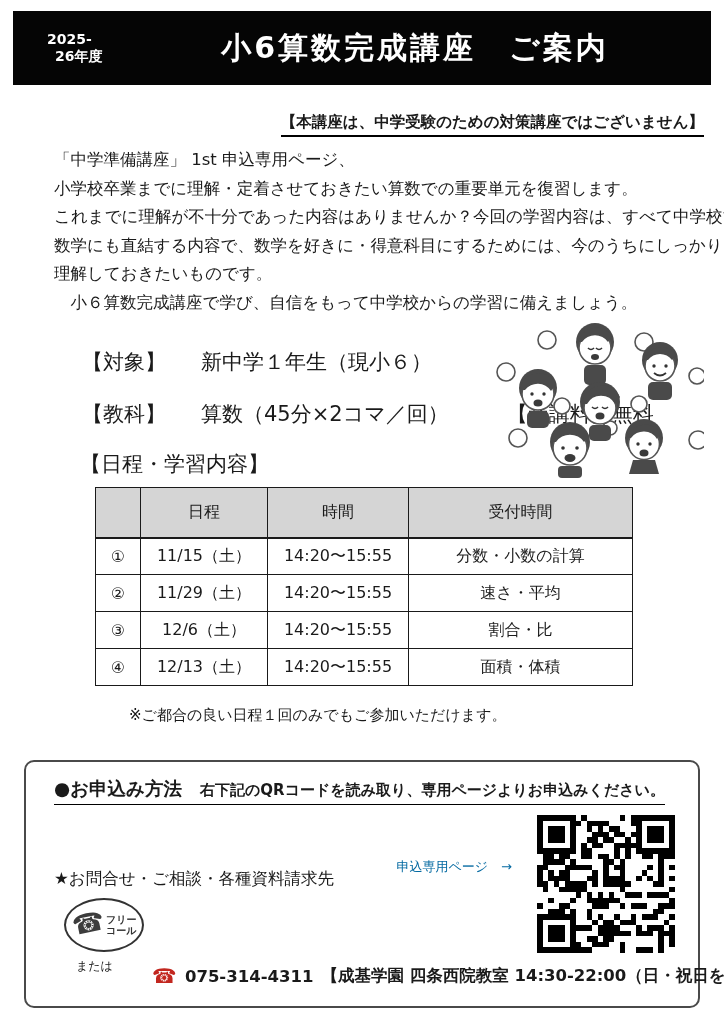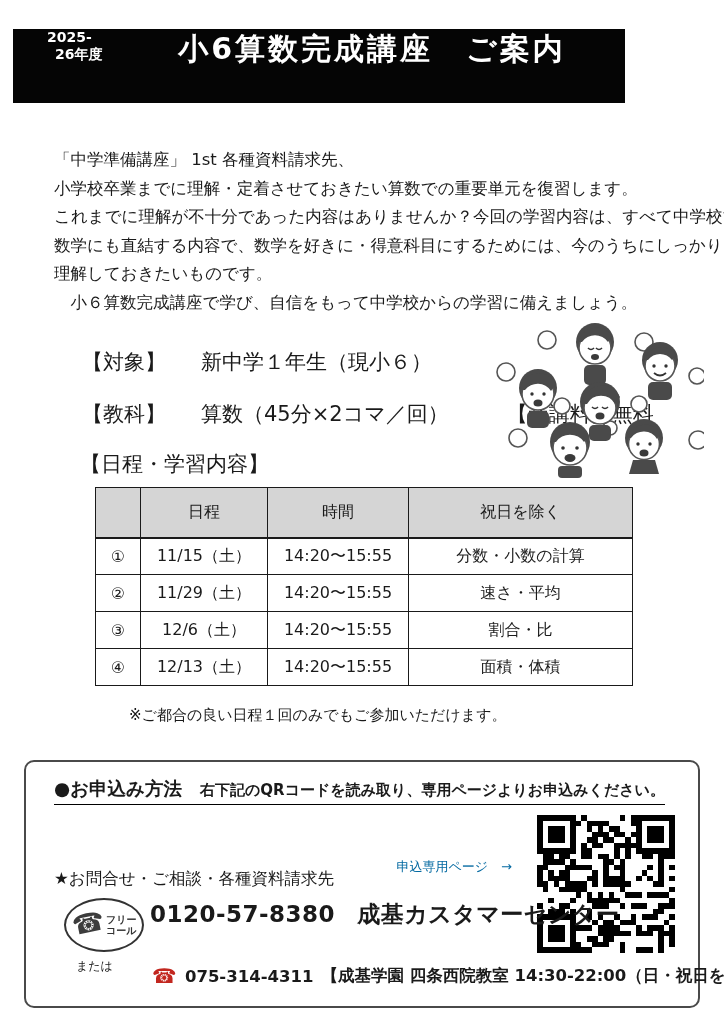--- a/index.html
+++ b/index.html
@@ -5,22 +5,22 @@
   * { margin:0; padding:0; box-sizing:border-box; }
   html,body { background:#ffffff; }
   body { font-family:"DejaVu Sans", sans-serif; color:#1a1a1a; }
   .page {
     position:relative; width:724px; height:1024px; background:#fff;
     overflow:hidden; margin:0 auto;
   }
 
   
   .header-bar {
-    position:absolute; left:13px; top:29px; width:612px; height:74px;
-    background:#050505; color:#fff; display:flex; align-items:flex-start;
+    position:absolute; left:13px; top:11px; width:698px; height:74px;
+    background:#050505; color:#fff; display:flex; align-items:center;
   }
   .hdr-year { margin-left:34px; font-size:14px; line-height:17px; font-weight:bold; width:72px; }
   .hdr-year .y2 { padding-left:8px; }
   .hdr-title { flex:1; text-align:center; font-size:30px; font-weight:bold; letter-spacing:3px; white-space:nowrap; }
   .hdr-right { margin-right:26px; text-align:center; font-size:15px; font-weight:bold; line-height:21px; white-space:nowrap; }
 
   
   .notice {
     position:absolute; top:112px; right:20px; font-size:15.5px; font-weight:bold;
     border-bottom:2px solid #000; padding-bottom:2px; white-space:nowrap;
@@ -95,23 +95,24 @@
 <div class="page">
 
   <div class="header-bar">
     <div class="hdr-year">
       <div class="y1">2025-</div>
       <div class="y2">26年度</div>
     </div>
     <div class="hdr-title">小6算数完成講座　ご案内</div>
   </div>
 
+  <div class="notice">【本講座は、中学受験のための対策講座ではございません】</div>
 
   <div class="intro">
-    <div>「中学準備講座」 1st 各種資料請求先、</div>
+    <div>「中学準備講座」 1st 申込専用ページ、</div>
     <div>小学校卒業までに理解・定着させておきたい算数での重要単元を復習します。</div>
     <div>これまでに理解が不十分であった内容はありませんか？今回の学習内容は、すべて中学校で学ぶ</div>
     <div>数学にも直結する内容で、数学を好きに・得意科目にするためには、今のうちにしっかりと</div>
     <div>理解しておきたいものです。</div>
     <div>　小６算数完成講座で学び、自信をもって中学校からの学習に備えましょう。</div>
   </div>
 
   <div class="info-row row-target">
     <span class="lbl">【対象】</span><span class="val">新中学１年生（現小６）</span>
   </div>
@@ -194,21 +195,21 @@
       </g>
     </svg>
   </div>
 
   <table class="sched">
     <thead>
       <tr>
         <th class="col-no"></th>
         <th class="col-date">日程</th>
         <th class="col-time">時間</th>
-        <th class="col-content">祝日を除く</th>
+        <th class="col-content">受付時間</th>
       </tr>
     </thead>
     <tbody>
       <tr>
         <td>①</td>
         <td>11/15（土）</td>
         <td>14:20〜15:55</td>
         <td>分数・小数の計算</td>
       </tr>
       <tr>
@@ -477,23 +478,20 @@
     <div class="contact-heading">★お問合せ・ご相談・各種資料請求先</div>
 
     <div class="freecall">
       <span class="fc-phone">☎</span>
       <span class="fc-text">
         <span>フリー</span><br>
         <span>コール</span>
       </span>
     </div>
 
-    <div class="phone-main">
-      <span>0120-57-8380</span><span class="pm-name">成基カスタマーセンター</span>
-    </div>
 
     <div class="or-text">または</div>
 
     <div class="phone-sub">
       <span class="red-phone">☎</span>
       <span>075-314-4311</span>
       <span>【成基学園 四条西院教室 14:30-22:00（日・祝日を除く】</span>
     </div>
   </div>
 

